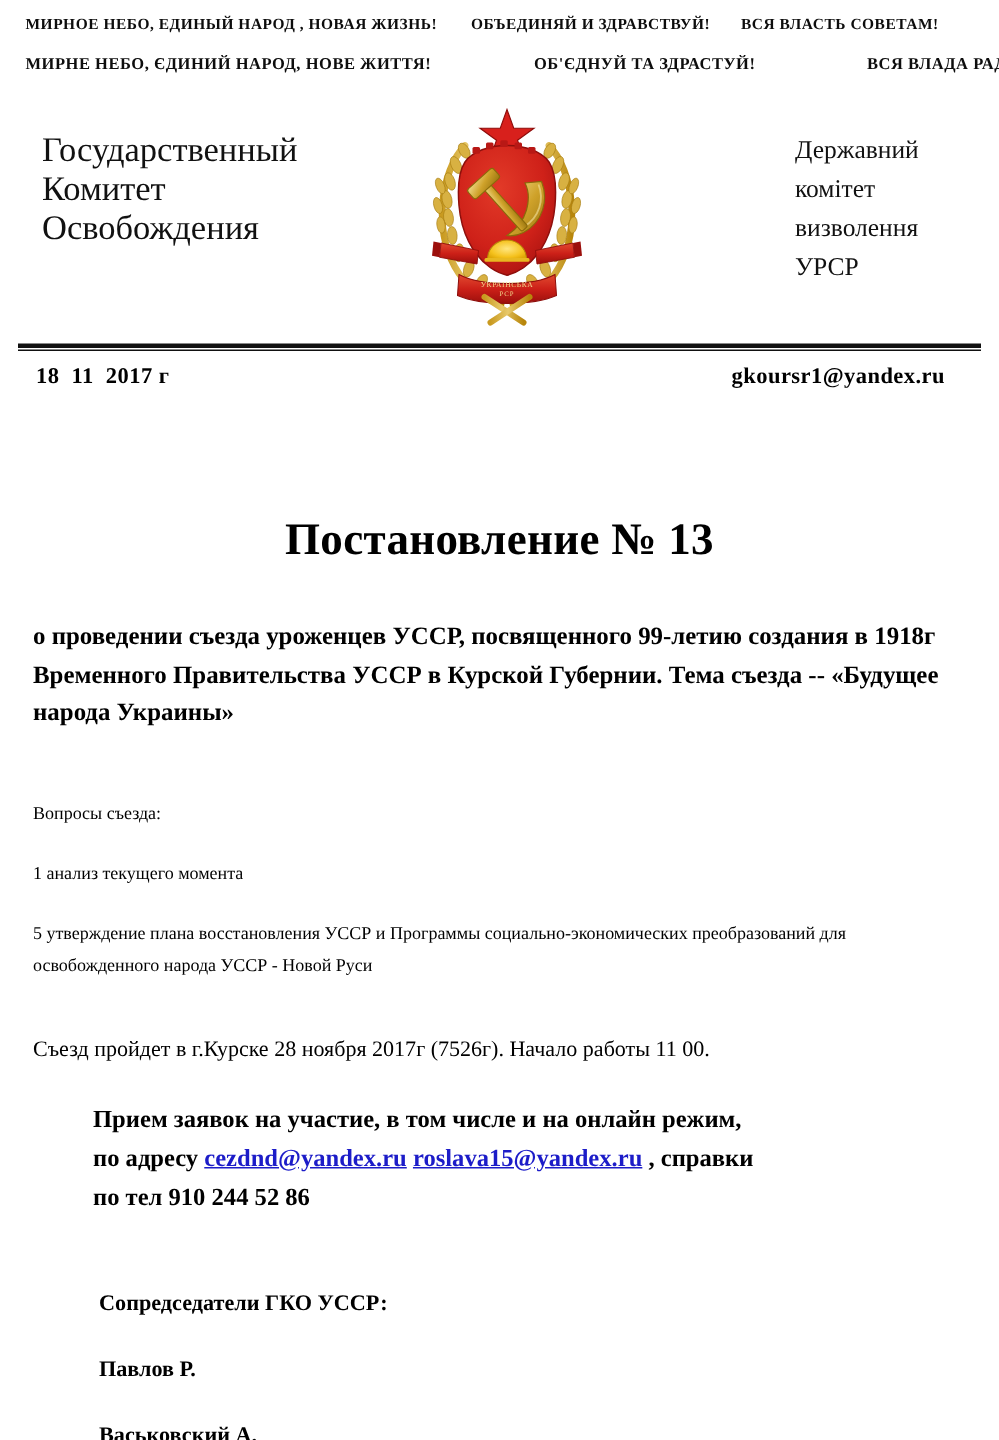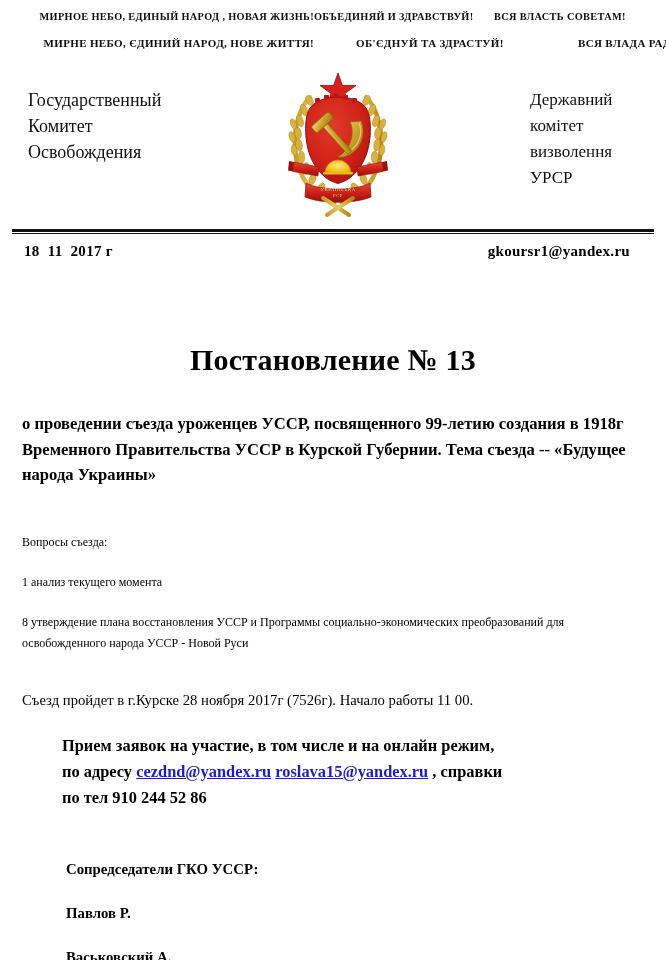--- a/index.html
+++ b/index.html
@@ -33,39 +33,39 @@
     align-items: baseline;
     white-space: nowrap;
     font-weight: bold;
     font-size: 10.3px;
     letter-spacing: 0.35px;
     color: #0d0d0d;
   }
   .slogan-row.ru { padding-left: 17px; }
   .slogan-row.ua { padding-left: 17px; margin-top: 15px; font-size: 11px; gap: 42px; }
 
-  .slogan-cell-1 { width: 297px; flex: 0 0 297px; text-align: right; }
+  .slogan-cell-1 { width: 297px; flex: 0 0 297px; }
   .slogan-cell-2 { width: 180px; flex: 0 0 180px; }
   .slogan-cell-3 { flex: 0 0 auto; }
 
   .slogan-row.ua .slogan-cell-1 { width: 297px; flex: 0 0 297px; }
   .slogan-row.ua .slogan-cell-2 { width: 180px; flex: 0 0 180px; }
 
   
   .masthead {
     position: relative;
     height: 160px;
     margin-top: 16px;
   }
   .org-left {
     position: absolute;
     left: 28px;
     top: 22px;
     width: 230px;
-    font-size: 18px;
+    font-size: 23px;
     line-height: 26px;
     color: #111111;
     font-family: "Liberation Serif", "DejaVu Serif", serif;
   }
   .org-right {
     position: absolute;
     left: 530px;
     top: 22px;
     width: 140px;
     font-size: 17px;
@@ -324,21 +324,21 @@
     <span class="meta-email">gkoursr1@yandex.ru</span>
   </div>
 
   <div class="doc-title">Постановление № 13</div>
 
   <div class="subtitle">о проведении  съезда уроженцев УССР, посвященного 99-летию создания в 1918г Временного Правительства УССР в Курской Губернии. Тема съезда -- «Будущее народа Украины»</div>
 
   <div class="body-block">
     <p>Вопросы съезда:</p>
     <p>1 анализ текущего момента</p>
-    <p class="last">8 утверждение плана восстановления УССР и Программы социально-экономических преобразований для освобожденного народа УССР - Новой Руси</p>
+    <p class="last">5 утверждение плана восстановления УССР и Программы социально-экономических преобразований для освобожденного народа УССР - Новой Руси</p>
   </div>
 
   <div class="venue">Съезд пройдет в г.Курске 28 ноября 2017г (7526г). Начало работы 11 00.</div>
 
   <div class="apply-block">
     <span>Прием заявок на участие, в том числе и на онлайн режим,</span>
     <br>
     <span>по адресу</span>
     <a class="mail-link" href="#">cezdnd@yandex.ru</a>
     <a class="mail-link" href="#">roslava15@yandex.ru</a>

